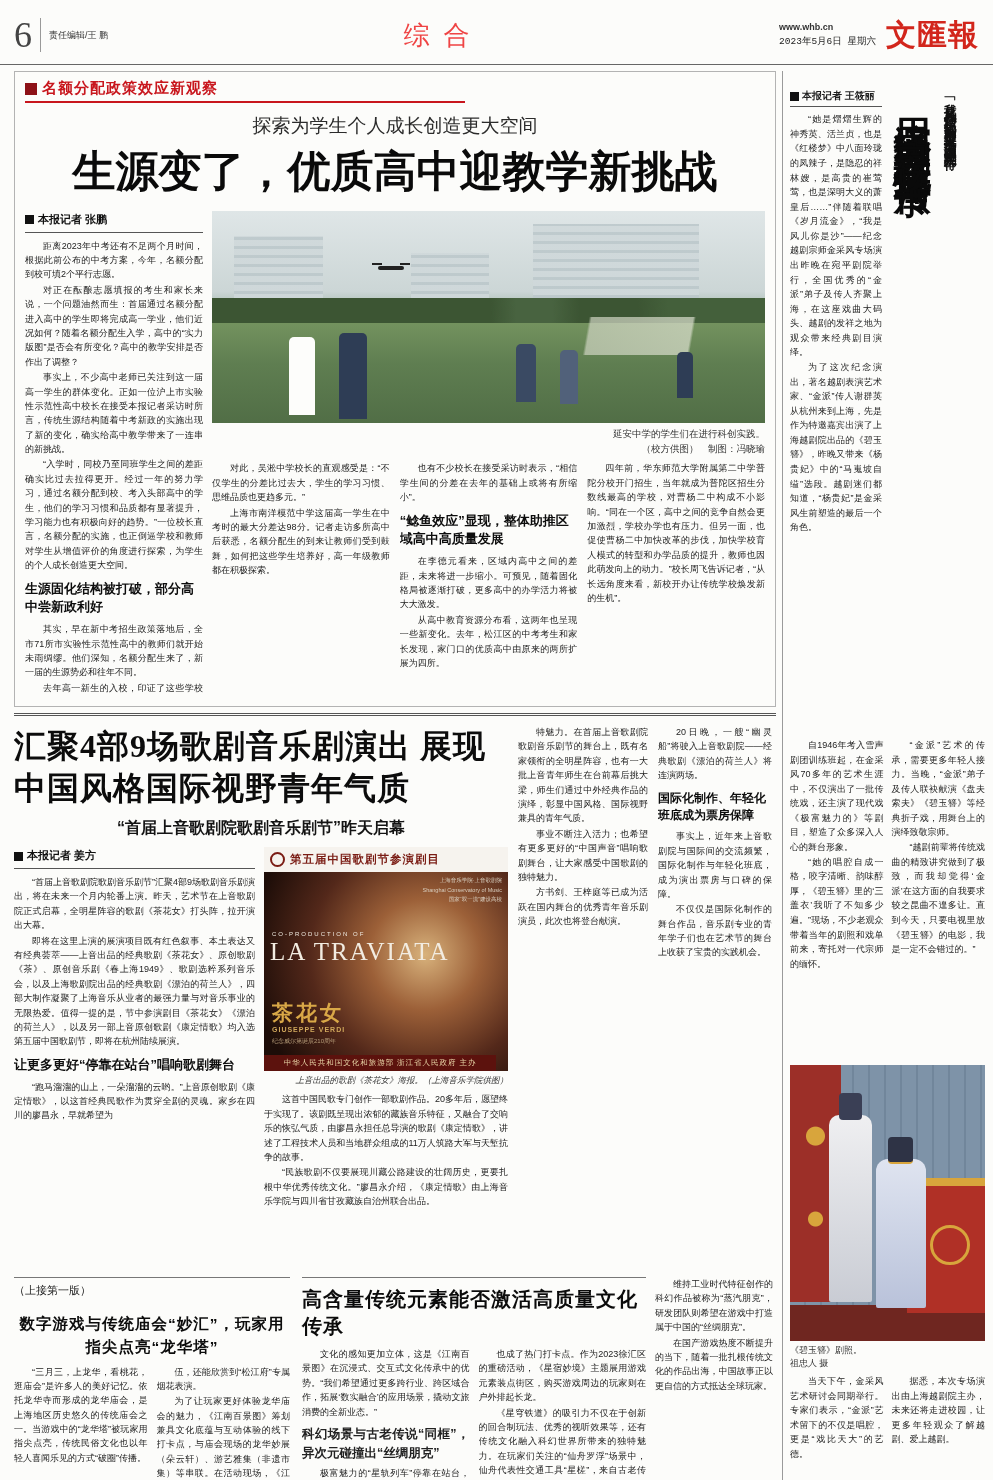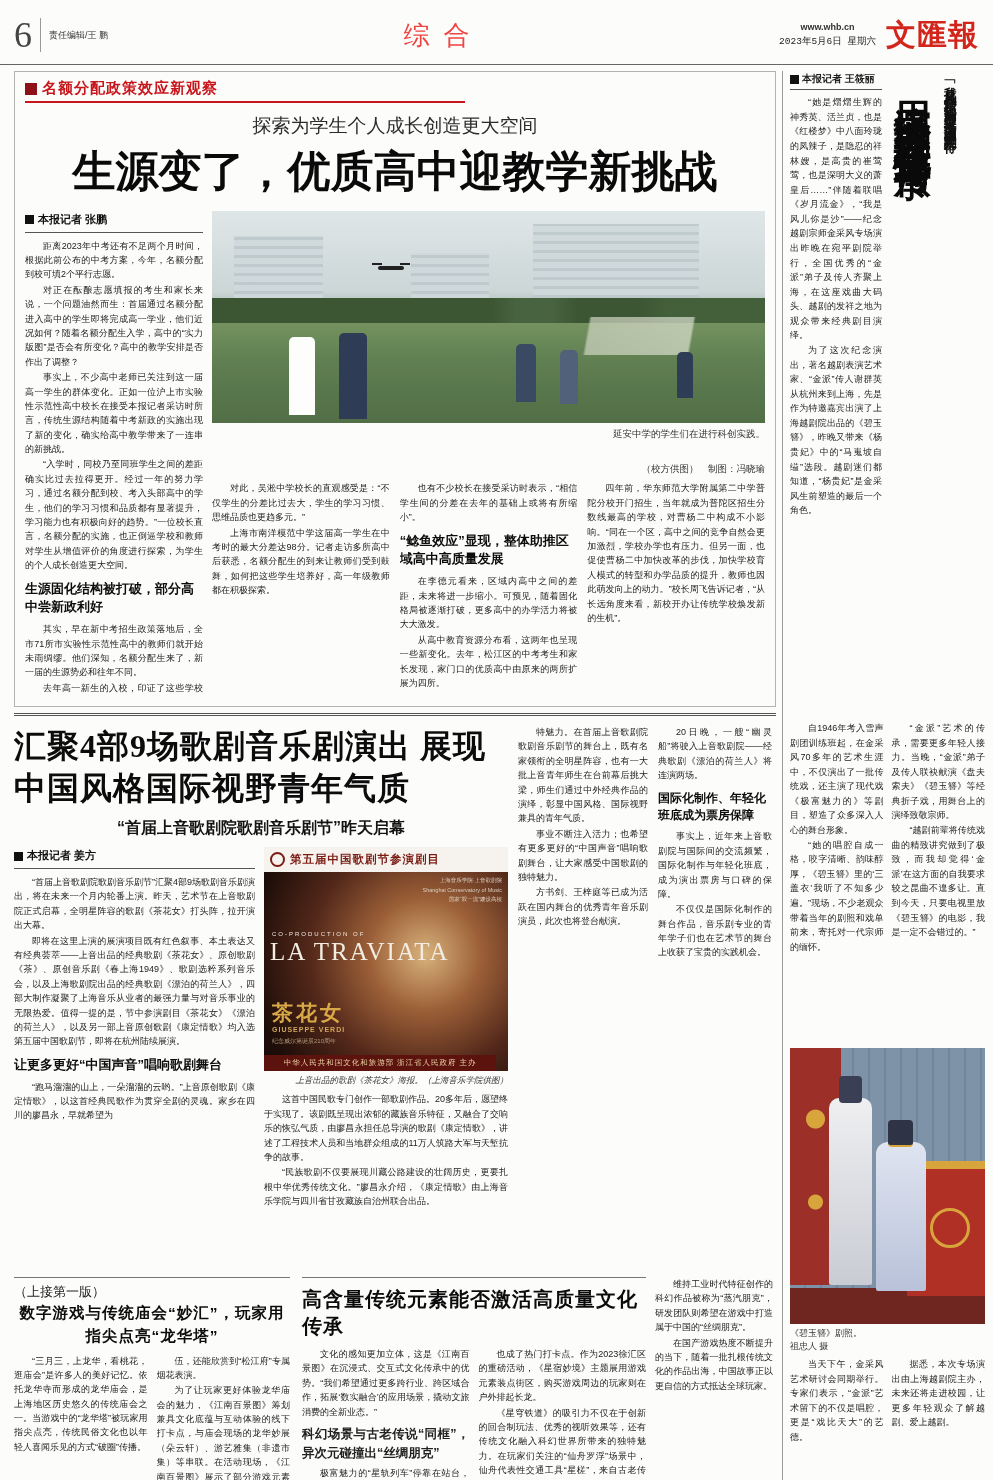--- a/index.html
+++ b/index.html
@@ -6,21 +6,21 @@
   .page{position:relative;width:993px;height:1480px;margin:0 auto;background:#fcfcfa;
         font-family:"Liberation Sans",sans-serif;color:#1d1d1d;overflow:hidden;}
   .serif{font-family:"Liberation Serif",serif;}
   
   .hdr{height:58px;display:flex;align-items:center;padding:6px 14px 0 14px;border-bottom:1px solid #666;}
   .pagenum{font-family:"Liberation Serif",serif;font-size:36px;color:#444;font-weight:400;line-height:1;}
   .hdr-vline{width:1px;height:34px;background:#999;margin:0 8px;}
   .hdr-ed{font-size:9px;color:#333;}
   .hdr-center{flex:1;text-align:center;font-size:26px;letter-spacing:14px;color:#ef4444;}
   .hdr-right{display:flex;align-items:center;gap:10px;}
-  .hdr-meta{text-align:center;line-height:1.5;}
+  .hdr-meta{text-align:left;line-height:1.5;}
   .hdr-web{font-size:9px;font-weight:bold;color:#333;}
   .hdr-date{font-size:9.5px;color:#222;font-family:Liberation Mono, monospace;}
   .masthead{font-family:"Liberation Serif",serif;font-size:30px;font-weight:900;color:#d2261c;letter-spacing:1px;}
   
   .content{display:flex;padding:6px 8px 0 14px;}
   .leftmain{width:762px;}
   .rail{width:197px;border-left:1px solid #9a9a9a;margin-left:6px;padding-left:7px;position:relative;}
   
   .bt{font-size:9px;line-height:1.6;text-align:justify;color:#222;}
   .bt p{margin:0 0 1px 0;text-indent:2em;}
@@ -45,21 +45,21 @@
                radial-gradient(circle at 30% 50%,#486340 0 45%,transparent 52%),
                radial-gradient(circle at 55% 60%,#3c5533 0 40%,transparent 50%),
                radial-gradient(circle at 80% 55%,#44603b 0 45%,transparent 52%),
                radial-gradient(circle at 95% 60%,#3c5533 0 40%,transparent 50%);}
   .ph-path{position:absolute;right:0;top:50%;width:46%;height:18%;background:linear-gradient(100deg,transparent 30%,#cfd4c2 31%,#dce0cf 70%,transparent 71%);opacity:.7;}
   .person{position:absolute;border-radius:5px 5px 0 0;}
   .drone{position:absolute;width:26px;height:4px;background:#222;border-radius:2px;}
   .drone:before,.drone:after{content:"";position:absolute;top:-3px;width:10px;height:2px;background:#222;}
   .drone:before{left:-6px;}  .drone:after{right:-6px;}
   .cap1{display:flex;flex-direction:column;align-items:flex-end;font-family:Liberation Serif, serif;
-        font-size:9.5px;color:#333;line-height:1.55;margin:4px 0 5px 0;gap:20px;}
+        font-size:9.5px;color:#333;line-height:1.55;margin:4px 0 5px 0;}
   .a1-below{display:flex;gap:10px;height:238px;overflow:hidden;}
   .a1-bc{flex:1;overflow:hidden;}
   
   .a2{border-top:3px double #555;margin-top:6px;padding-top:9px;height:556px;box-sizing:border-box;overflow:hidden;display:flex;gap:10px;}
   .a2-left{width:494px;}
   .a2-head{font-family:"Liberation Serif",serif;font-size:32px;font-weight:900;line-height:1.32;color:#0c0c0c;letter-spacing:1px;}
   .a2-sub{font-size:16px;font-weight:bold;text-align:center;color:#141414;margin:9px 0 8px 0;}
   .a2-inner{display:flex;gap:9px;}
   .a2-cL{width:241px;height:428px;overflow:hidden;}
   .a2-cM{width:244px;}
@@ -77,33 +77,33 @@
   .poster-foot{position:absolute;bottom:0;left:0;right:12px;height:16px;background:#5c120d;color:#e9d6a8;
     font-size:7.5px;display:flex;align-items:center;justify-content:center;letter-spacing:1px;
     font-family:"Liberation Serif",serif;}
   .cap2{display:flex;justify-content:flex-end;font-family:"Liberation Serif",serif;font-size:8.5px;color:#333;margin:4px 0 5px 0;font-style:italic;}
   .a2-cM-txt{height:190px;overflow:hidden;}
   .a2-c3{width:130px;height:540px;overflow:hidden;}
   .a2-c4{width:114px;height:540px;overflow:hidden;}
   
   .brow{display:flex;gap:12px;margin-top:8px;height:226px;overflow:hidden;}
   .a3{width:276px;border-top:1px solid #777;padding-top:5px;box-sizing:border-box;}
-  .a3-note{font-family:"Liberation Serif",serif;font-size:13px;color:#222;margin-bottom:0;}
+  .a3-note{font-family:"Liberation Serif",serif;font-size:11px;color:#222;margin-bottom:14px;}
   .a3-head{font-size:15.5px;font-weight:bold;line-height:1.5;color:#0c0c0c;letter-spacing:1px;margin-bottom:6px;text-align:center;}
   .a3-cols{display:flex;gap:9px;height:150px;overflow:hidden;}
   .a3-cols>div{flex:1;overflow:hidden;}
   .a4{width:474px;display:flex;gap:9px;}
   .a4-main{width:344px;border-top:1px solid #777;padding-top:6px;box-sizing:border-box;}
   .a4-head{font-family:"Liberation Serif",serif;font-size:20px;font-weight:900;color:#0b0b0b;letter-spacing:1px;margin:2px 0 7px 0;}
   .a4-cols{display:flex;gap:9px;height:172px;overflow:hidden;}
   .a4-cols>div{flex:1;overflow:hidden;}
   .a4-sh{font-weight:bold;font-size:12.5px;line-height:1.5;margin:6px 0 4px 0;text-indent:0;}
   .a4-c3{width:118px;height:224px;overflow:hidden;}
   
-  .rail-top{display:flex;gap:5px;height:648px;overflow:hidden;}
+  .rail-top{display:flex;gap:5px;height:648px;overflow:hidden;margin-top:17px;}
   .rail-txt{width:92px;}
   .rail-byline{display:flex;align-items:center;gap:3px;font-size:10px;font-weight:bold;border-bottom:1px solid #555;padding-bottom:2px;margin-bottom:5px;}
   .rail-bt{font-size:9px;line-height:1.62;text-align:justify;}
   .rail-bt p{margin:0;text-indent:2em;}
   .vhead{writing-mode:vertical-rl;font-size:37px;font-weight:900;letter-spacing:5px;line-height:1.35;color:#0a0a0a;height:640px;font-family:"Liberation Sans",sans-serif;}
   .vside{writing-mode:vertical-rl;font-size:12.5px;font-weight:bold;letter-spacing:2px;line-height:1.3;color:#111;height:560px;margin-top:4px;}
   .rail-mid{margin-top:2px;column-count:2;column-gap:8px;height:322px;overflow:hidden;}
   .photo2{position:relative;width:100%;height:276px;overflow:hidden;margin:5px 0 3px 0;
     background:repeating-linear-gradient(90deg,#7e93a8 0 14px,#71869b 14px 16px);}
   .ph2-redwall{position:absolute;left:0;top:0;width:26%;height:86%;background:#9c2f28;
@@ -206,21 +206,21 @@
           <div class="a2-head">汇聚4部9场歌剧音乐剧演出 展现中国风格国际视野青年气质</div>
           <div class="a2-sub">“首届上音歌剧院歌剧音乐剧节”昨天启幕</div>
           <div class="a2-inner">
             <div class="a2-cL bt">
               <div class="byline">
                 <span class="bmark"></span>
                 <span>本报记者 姜方</span>
               </div>
               <p>“首届上音歌剧院歌剧音乐剧节”汇聚4部9场歌剧音乐剧演出，将在未来一个月内轮番上演。昨天，艺术节在上音歌剧院正式启幕，全明星阵容的歌剧《茶花女》打头阵，拉开演出大幕。</p>
               <p>即将在这里上演的展演项目既有红色叙事、本土表达又有经典荟萃——上音出品的经典歌剧《茶花女》、原创歌剧《茶》、原创音乐剧《春上海1949》、歌剧选粹系列音乐会，以及上海歌剧院出品的经典歌剧《漂泊的荷兰人》，四部大制作凝聚了上海音乐从业者的最强力量与对音乐事业的无限热爱。值得一提的是，节中参演剧目《茶花女》《漂泊的荷兰人》，以及另一部上音原创歌剧《康定情歌》均入选第五届中国歌剧节，即将在杭州陆续展演。</p>
-              <div class="sh">让更多更好“中国声音”唱响歌剧舞台</div>
+              <div class="sh">让更多更好“停靠在站台”唱响歌剧舞台</div>
               <p>“跑马溜溜的山上，一朵溜溜的云哟。”上音原创歌剧《康定情歌》，以这首经典民歌作为贯穿全剧的灵魂。家乡在四川的廖昌永，早就希望为</p>
             </div>
             <div class="a2-cM">
               <div class="poster">
                 <div class="poster-band">
                   <span class="poster-logo"></span>
                   <span class="poster-band-t">第五届中国歌剧节参演剧目</span>
                 </div>
                 <div class="poster-org">
                   <div>上海音乐学院·上音歌剧院</div>

